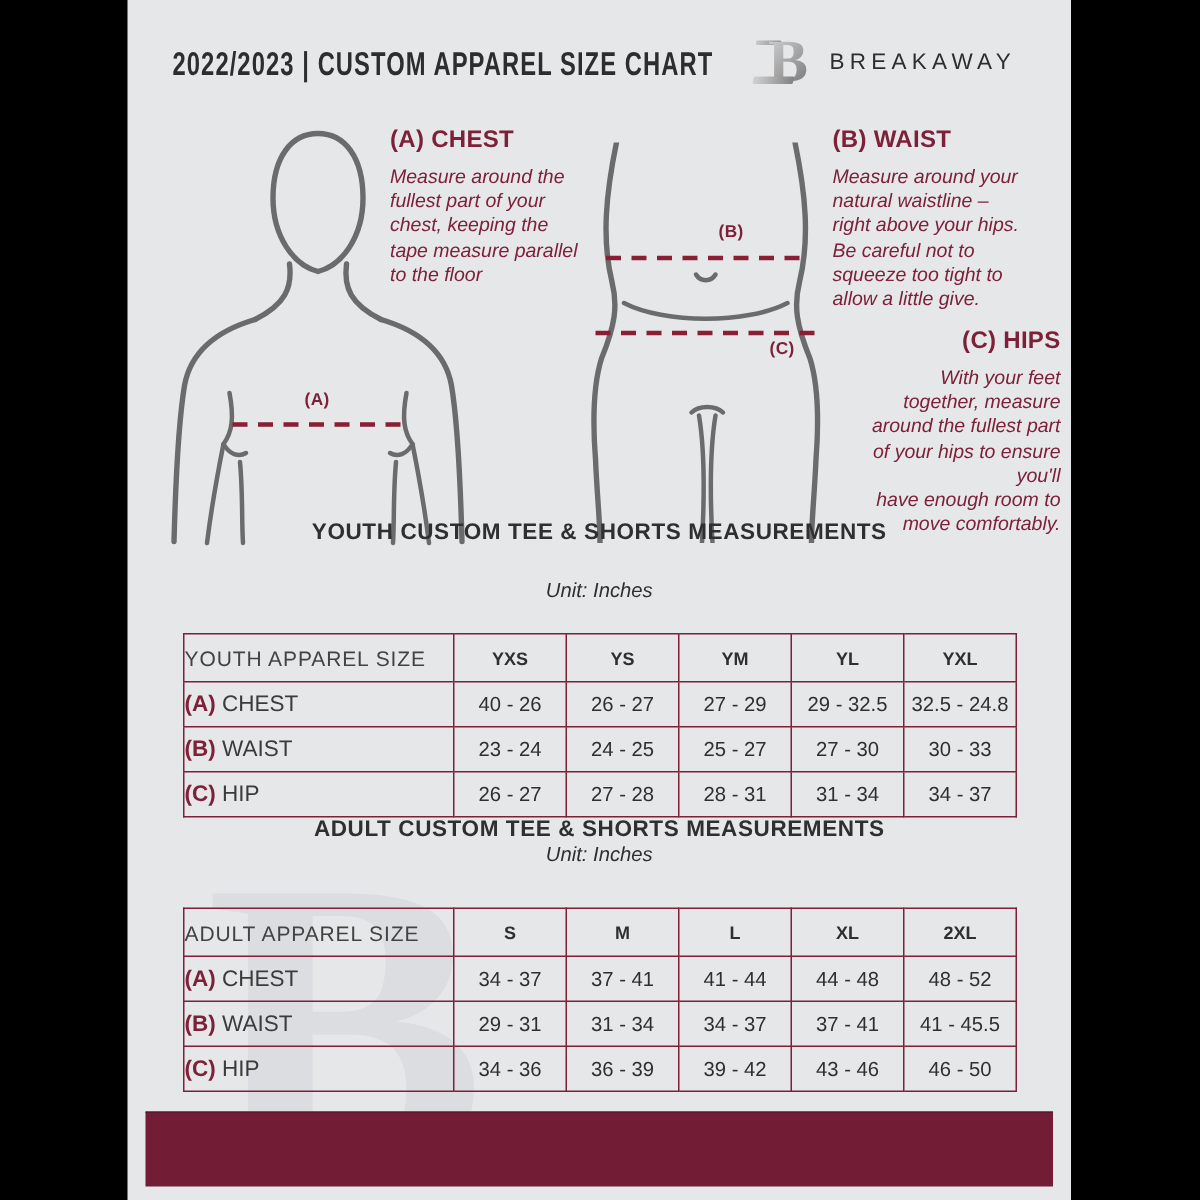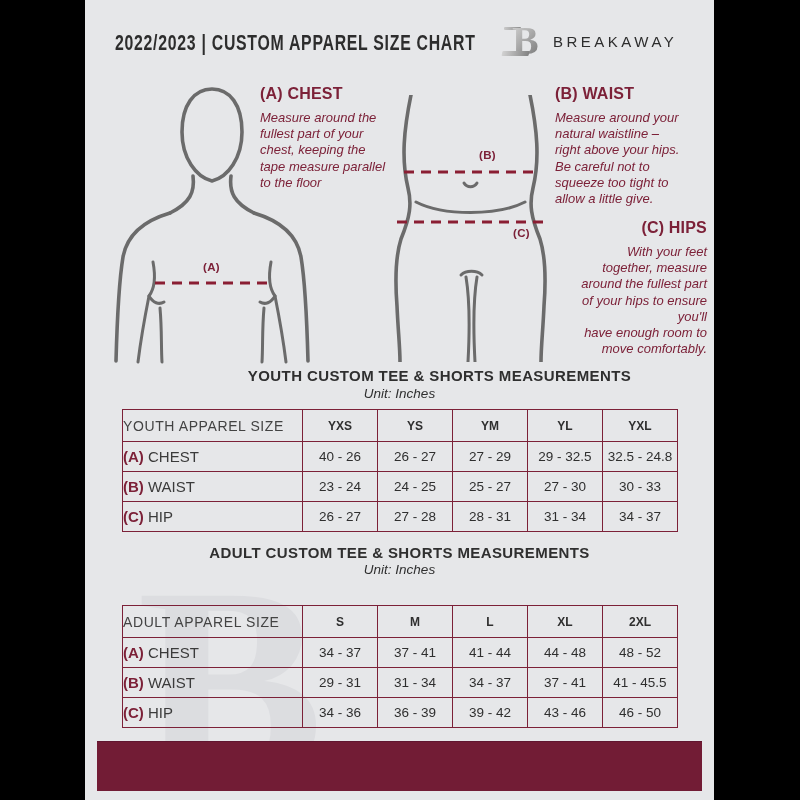--- a/index.html
+++ b/index.html
@@ -185,23 +185,23 @@
     <h3>(C) HIPS</h3>
     <p>With your feet
 together, measure
 around the fullest part
 of your hips to ensure
 you'll
 have enough room to
 move comfortably.</p>
   </div>
 
-  <div class="sec-title" style="top:367px;margin-left:40px;">YOUTH CUSTOM TEE &amp; SHORTS MEASUREMENTS</div>
+  <div class="sec-title" style="top:346px;">YOUTH CUSTOM TEE &amp; SHORTS MEASUREMENTS</div>
   <div class="sec-unit" style="top:386px;">Unit: Inches</div>
-  <table class="size" style="top:409px;">
+  <table class="size" style="top:422px;">
     <colgroup>
         <col class="lbl">
         <col class="val">
         <col class="val">
         <col class="val">
         <col class="val">
         <col class="val">
       </colgroup>
     <tbody>
         <tr class="head">

